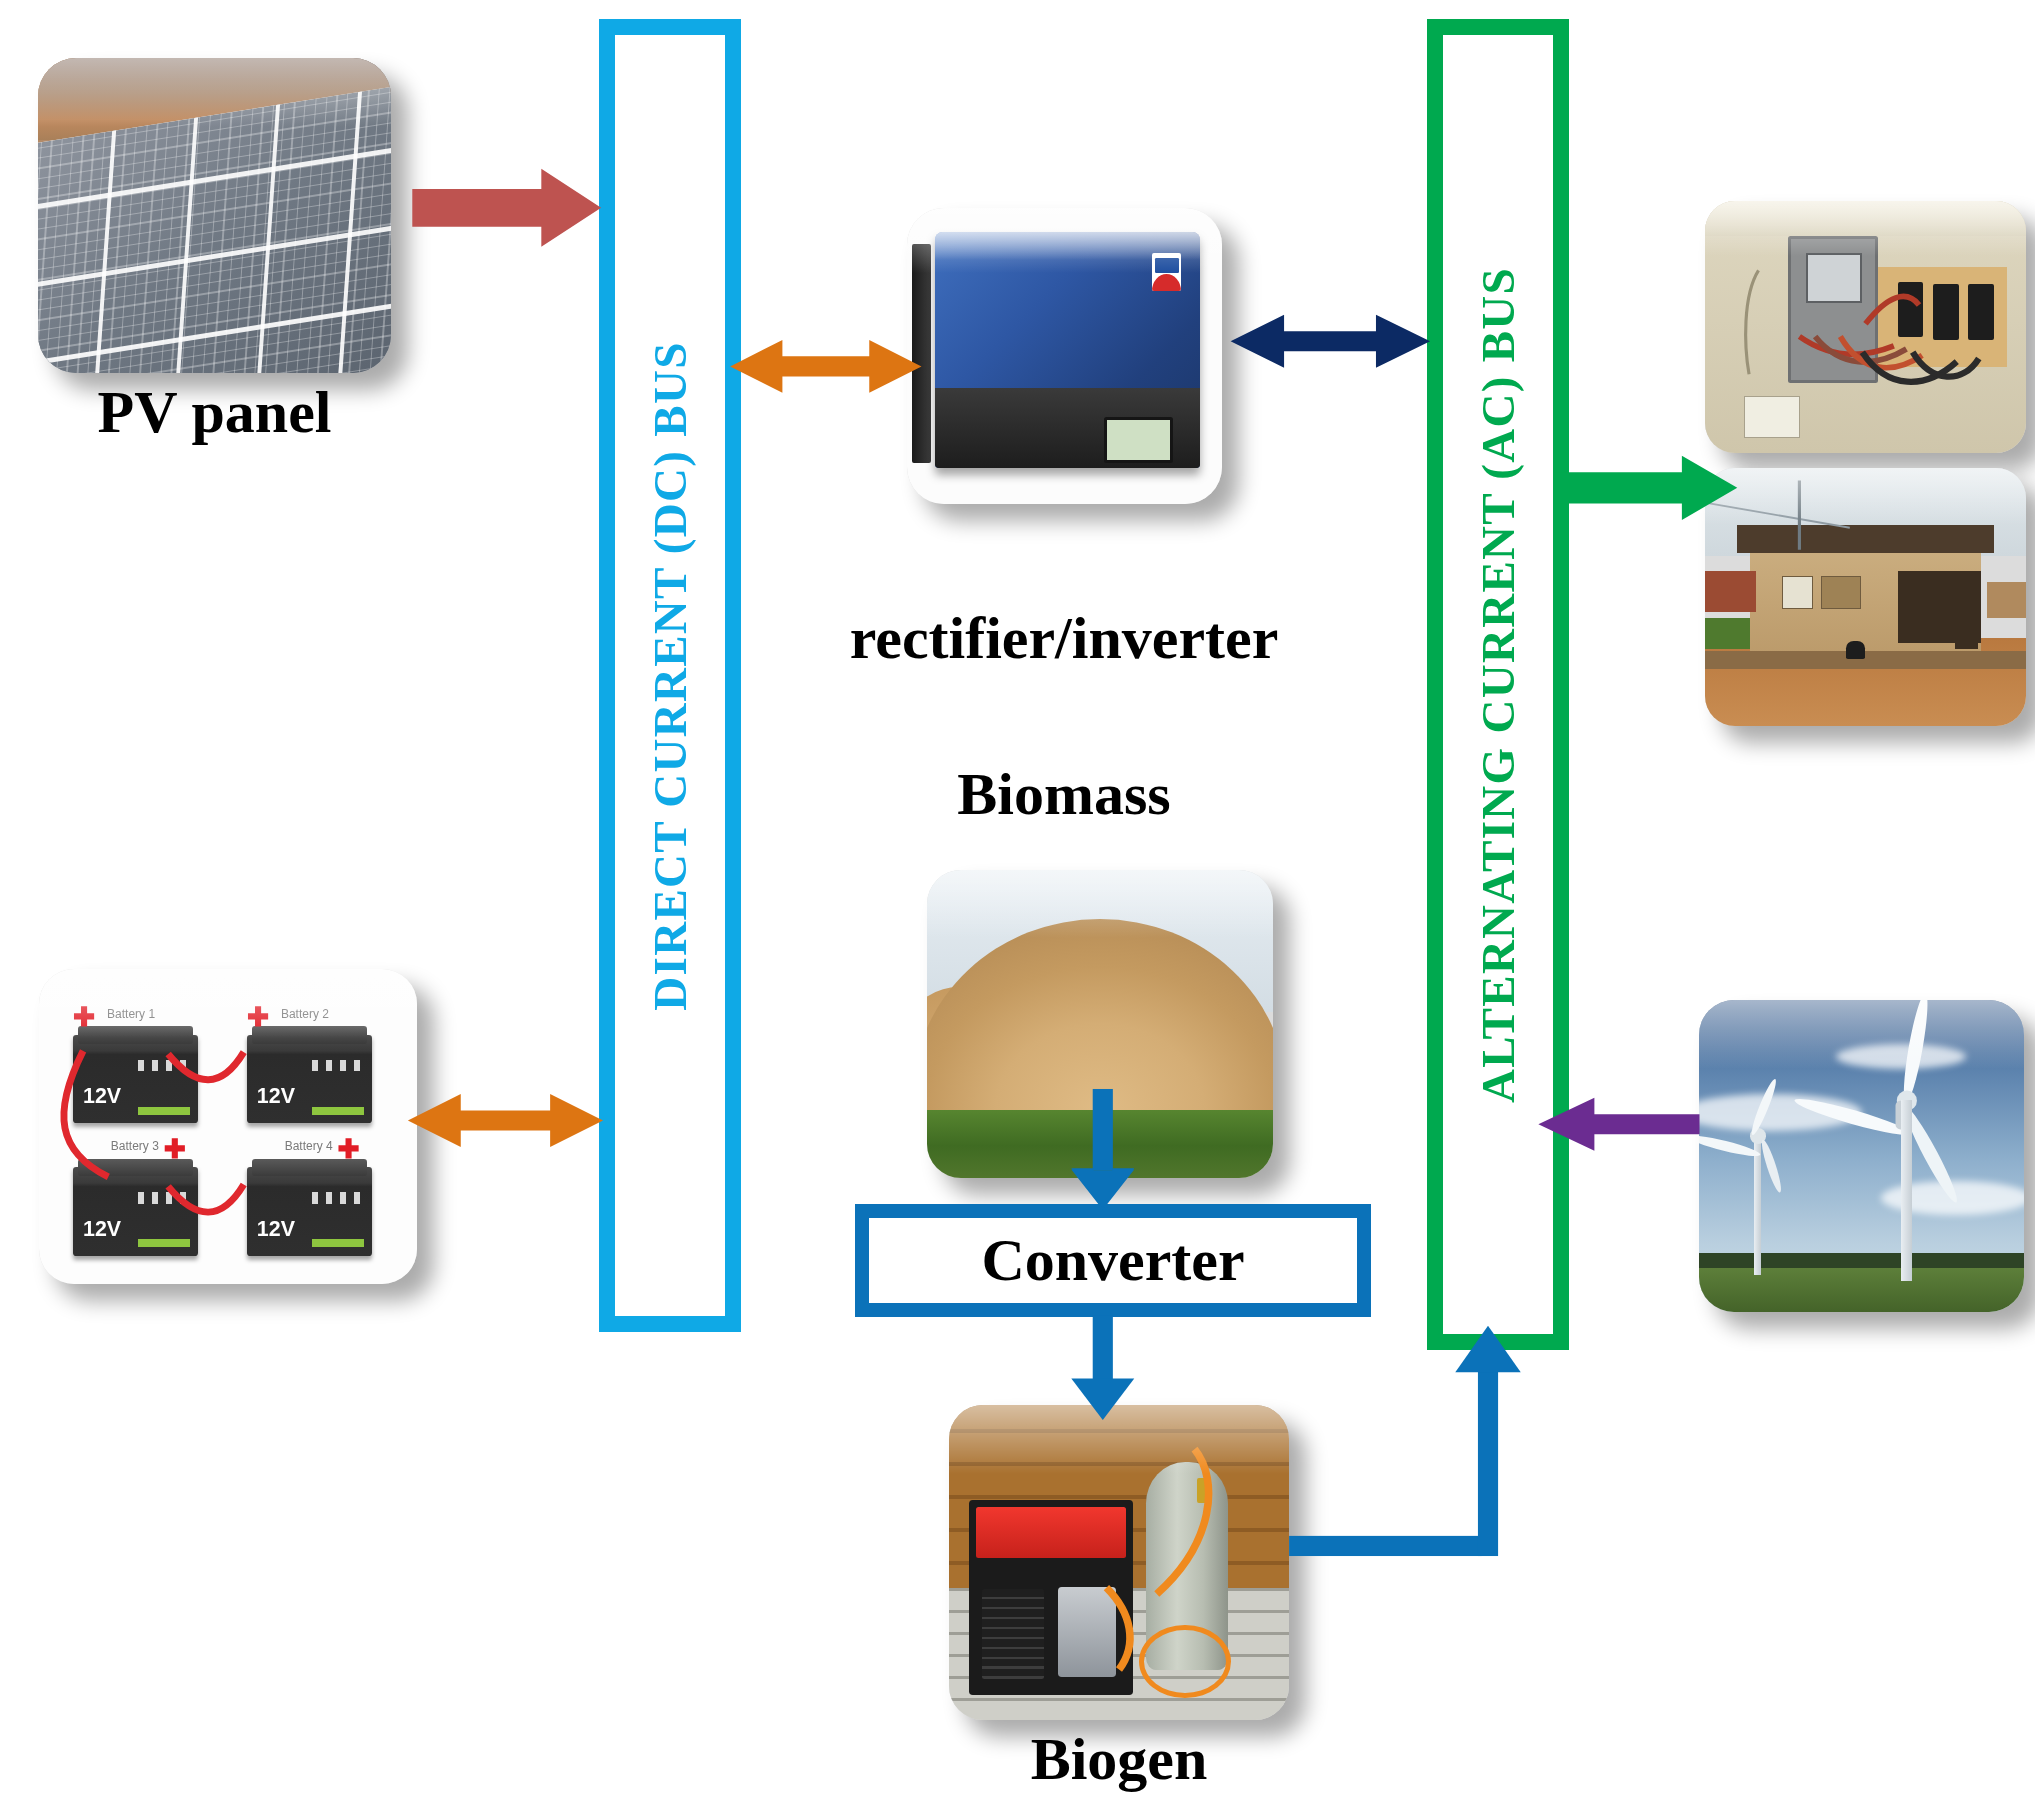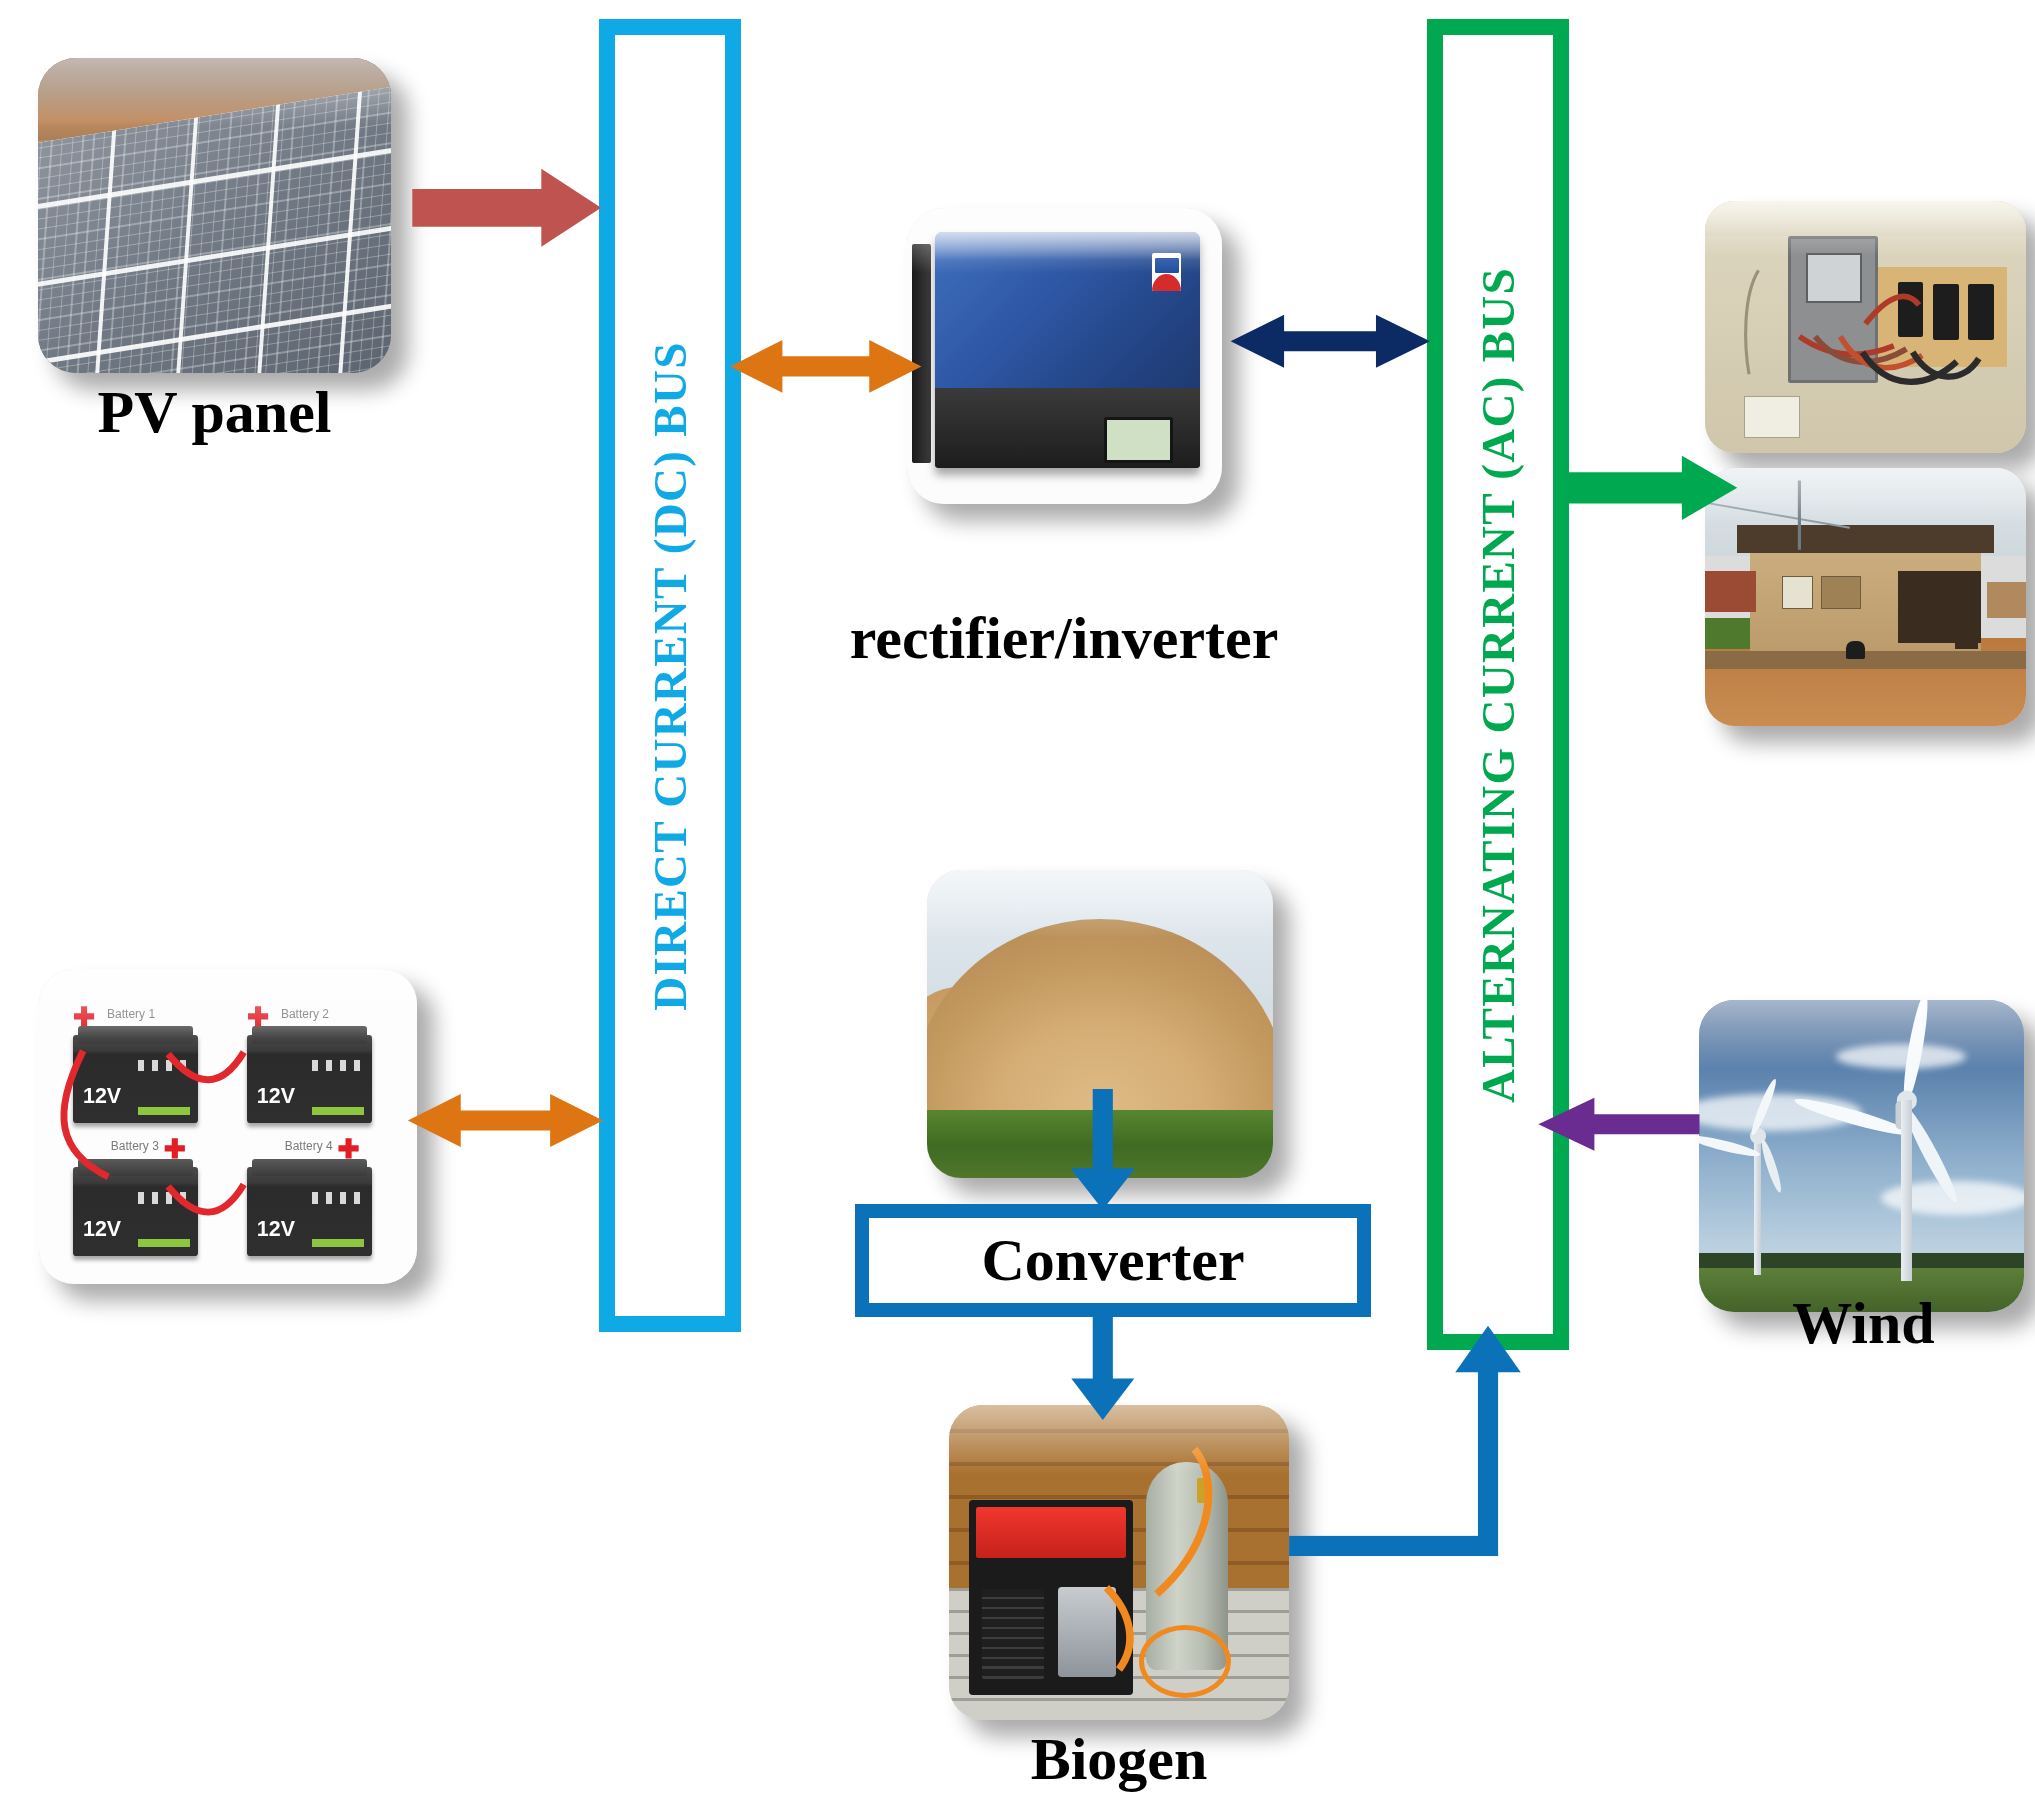--- a/index.html
+++ b/index.html
@@ -215,20 +215,21 @@
         <div class="smalogo"></div>
         <div class="invbot">
             <div class="invlcd"></div>
           </div>
       </div>
     </div>
     <div class="gloss"></div>
   </div>
   <div class="cap" style="left:812px;top:604px;width:504px;font-size:60px;">rectifier/inverter</div>
 
+  <div class="cap" style="left:913px;top:760px;width:302px;font-size:60px;">Biomass</div>
   <div class="photo" style="left:927px;top:870px;width:346px;height:308px;border-radius:34px;">
     <div class="inner">
       <div class="bmsky"></div>
       <div class="bmgrass"></div>
       <div class="bmpile2"></div>
       <div class="bmpile"></div>
     </div>
     <div class="gloss"></div>
   </div>
 
@@ -332,21 +333,20 @@
           <ellipse cx="38" cy="86" rx="86" ry="11" fill="#eef4f7" transform="rotate(62 38 86)"></ellipse>
           <ellipse cx="14" cy="-84" rx="88" ry="11" fill="#f7fafc" transform="rotate(-80 14 -84)"></ellipse>
           <ellipse cx="0" cy="0" rx="16" ry="16" fill="#dfe7ec"></ellipse>
         </g>
         <rect x="312" y="160" width="20" height="46" rx="8" fill="#c9d1d7"></rect>
       </svg>
       <div class="wmast" style="left:62%;top:32%;width:3.4%;height:58%;"></div>
     </div>
     <div class="gloss"></div>
   </div>
-  <div class="cap" style="left:1700px;top:1289px;width:327px;font-size:60px;">Wind</div>
 
   <svg class="ov" viewBox="0 0 3233 2877">
 
     <g>
       <path d="M655,300 L860,300 L860,268 L955,330 L860,392 L860,360 L655,360 Z" fill="#BE5350"></path>
     </g>
 
     <g>
       <path d="M1160,582 L1243,540 L1243,566 L1381,566 L1381,540 L1464,582 L1381,624 L1381,598 L1243,598 L1243,624 Z" fill="#DD7512"></path>
     </g>

